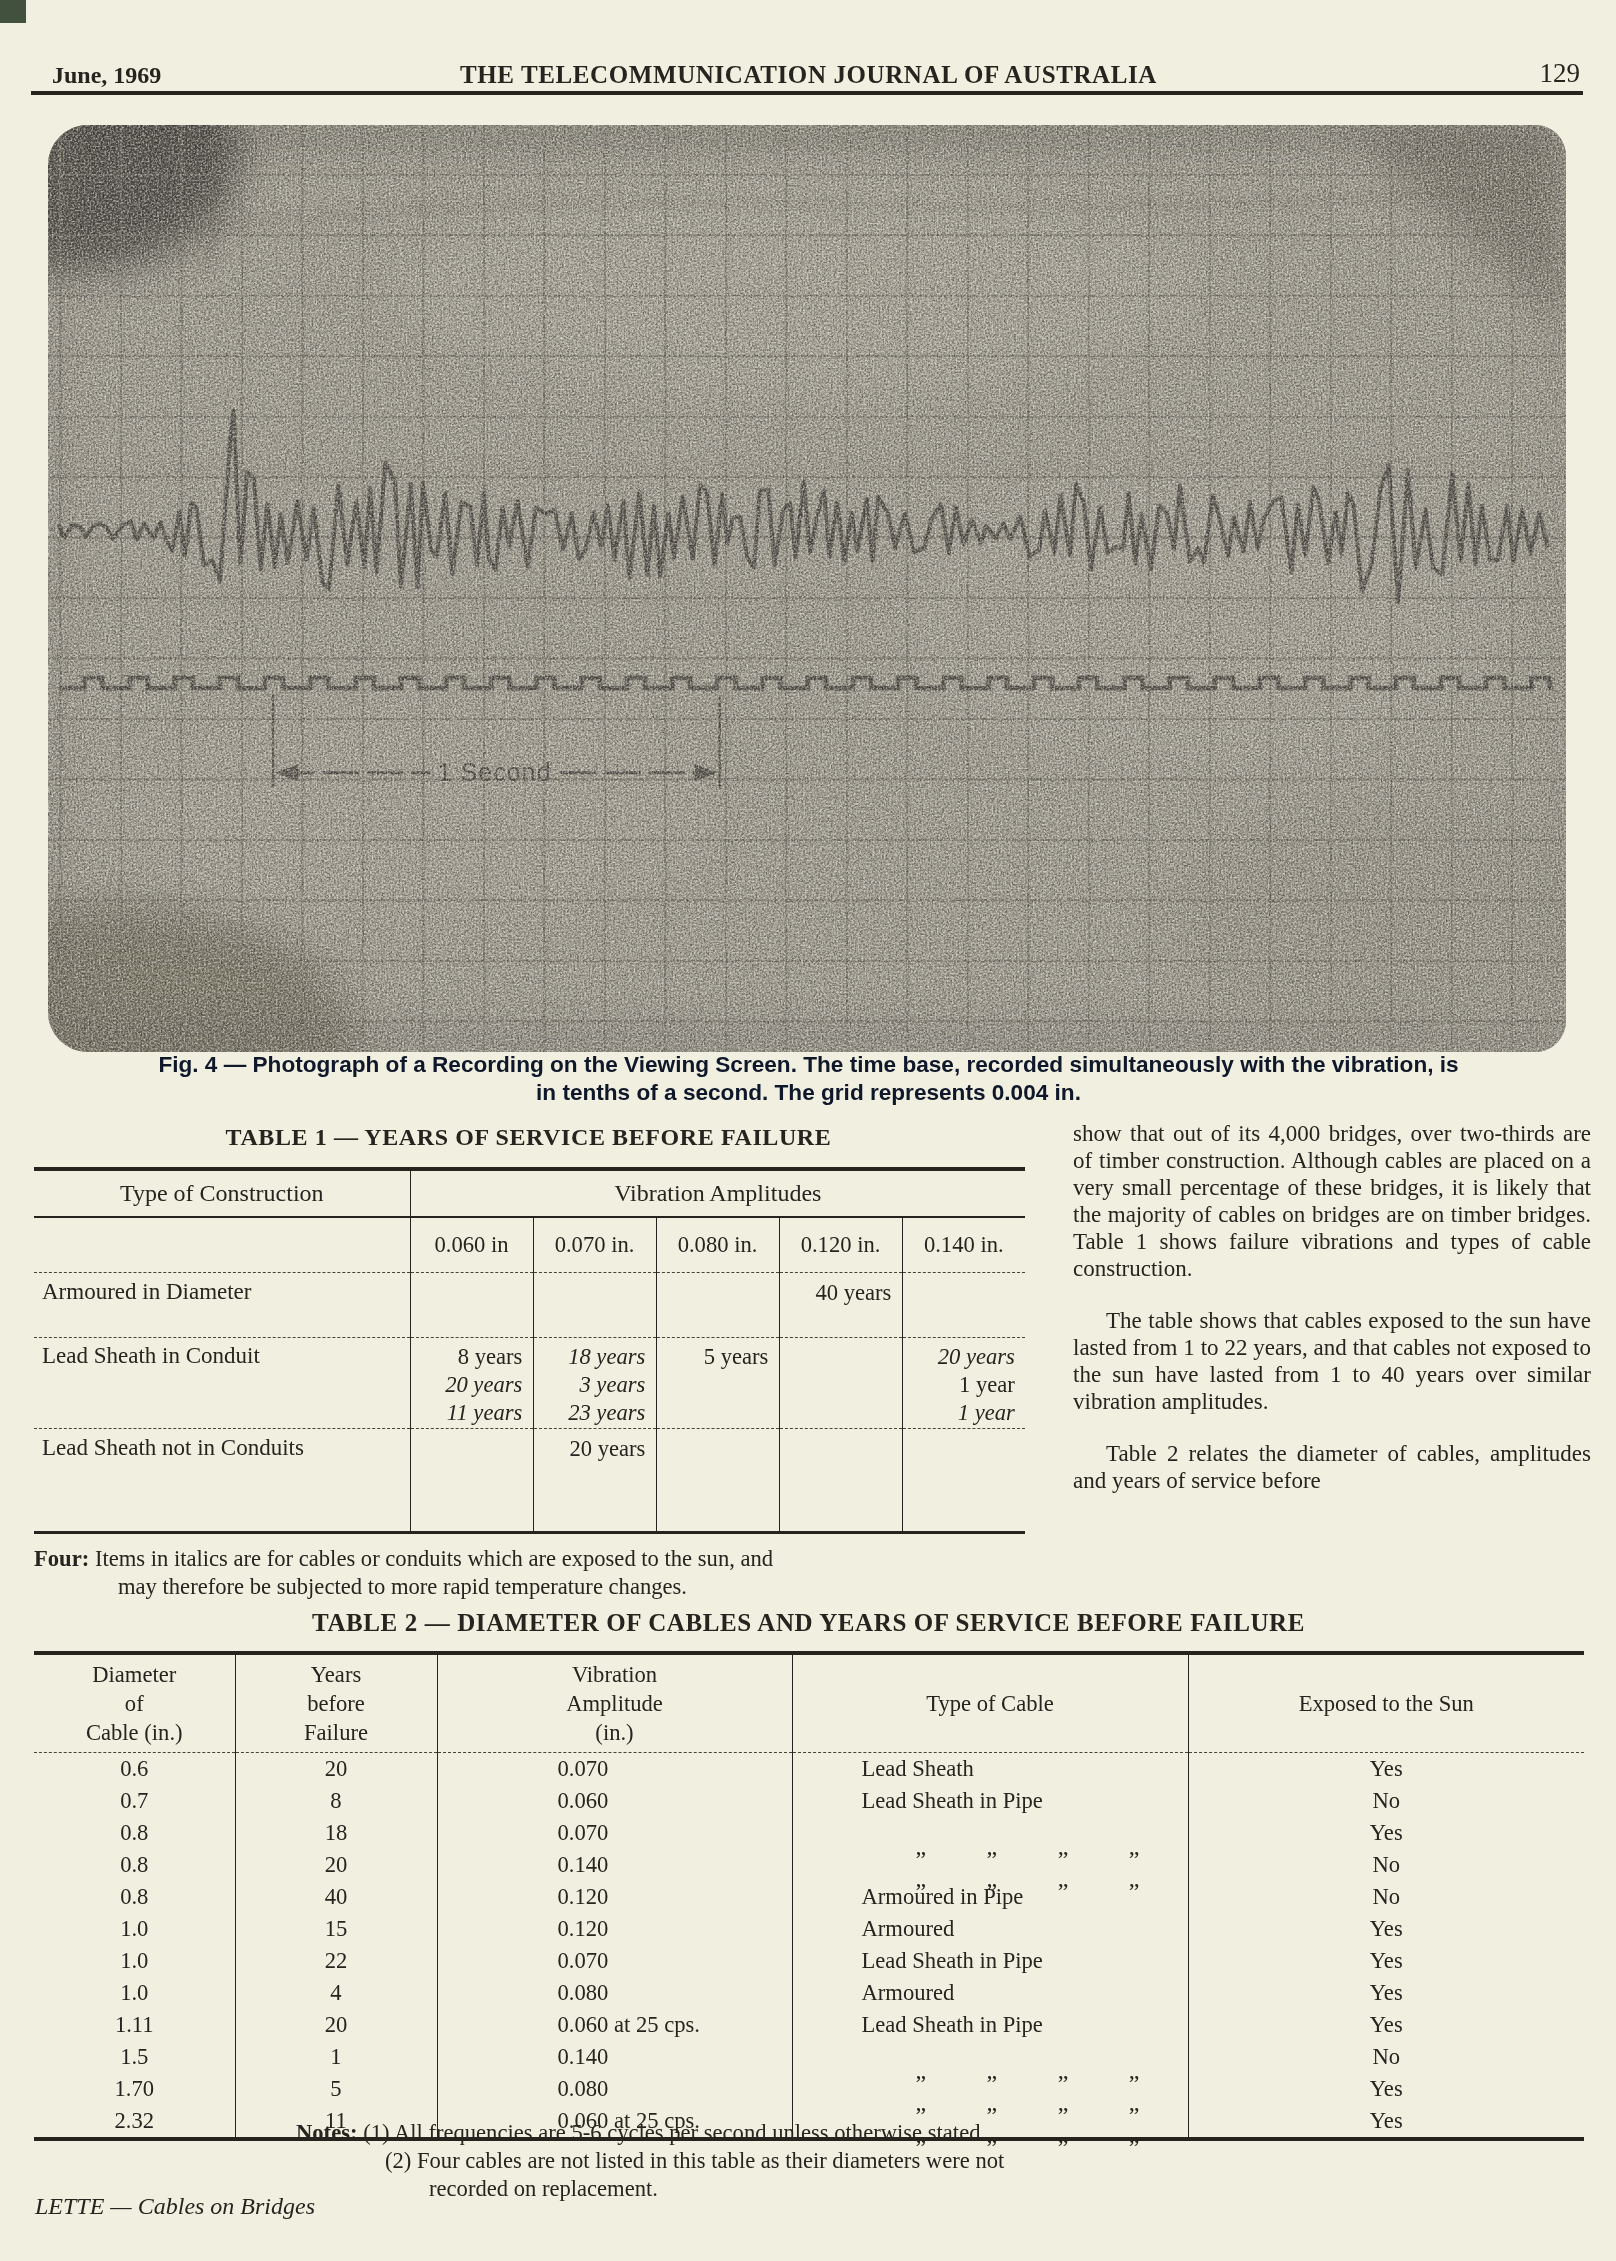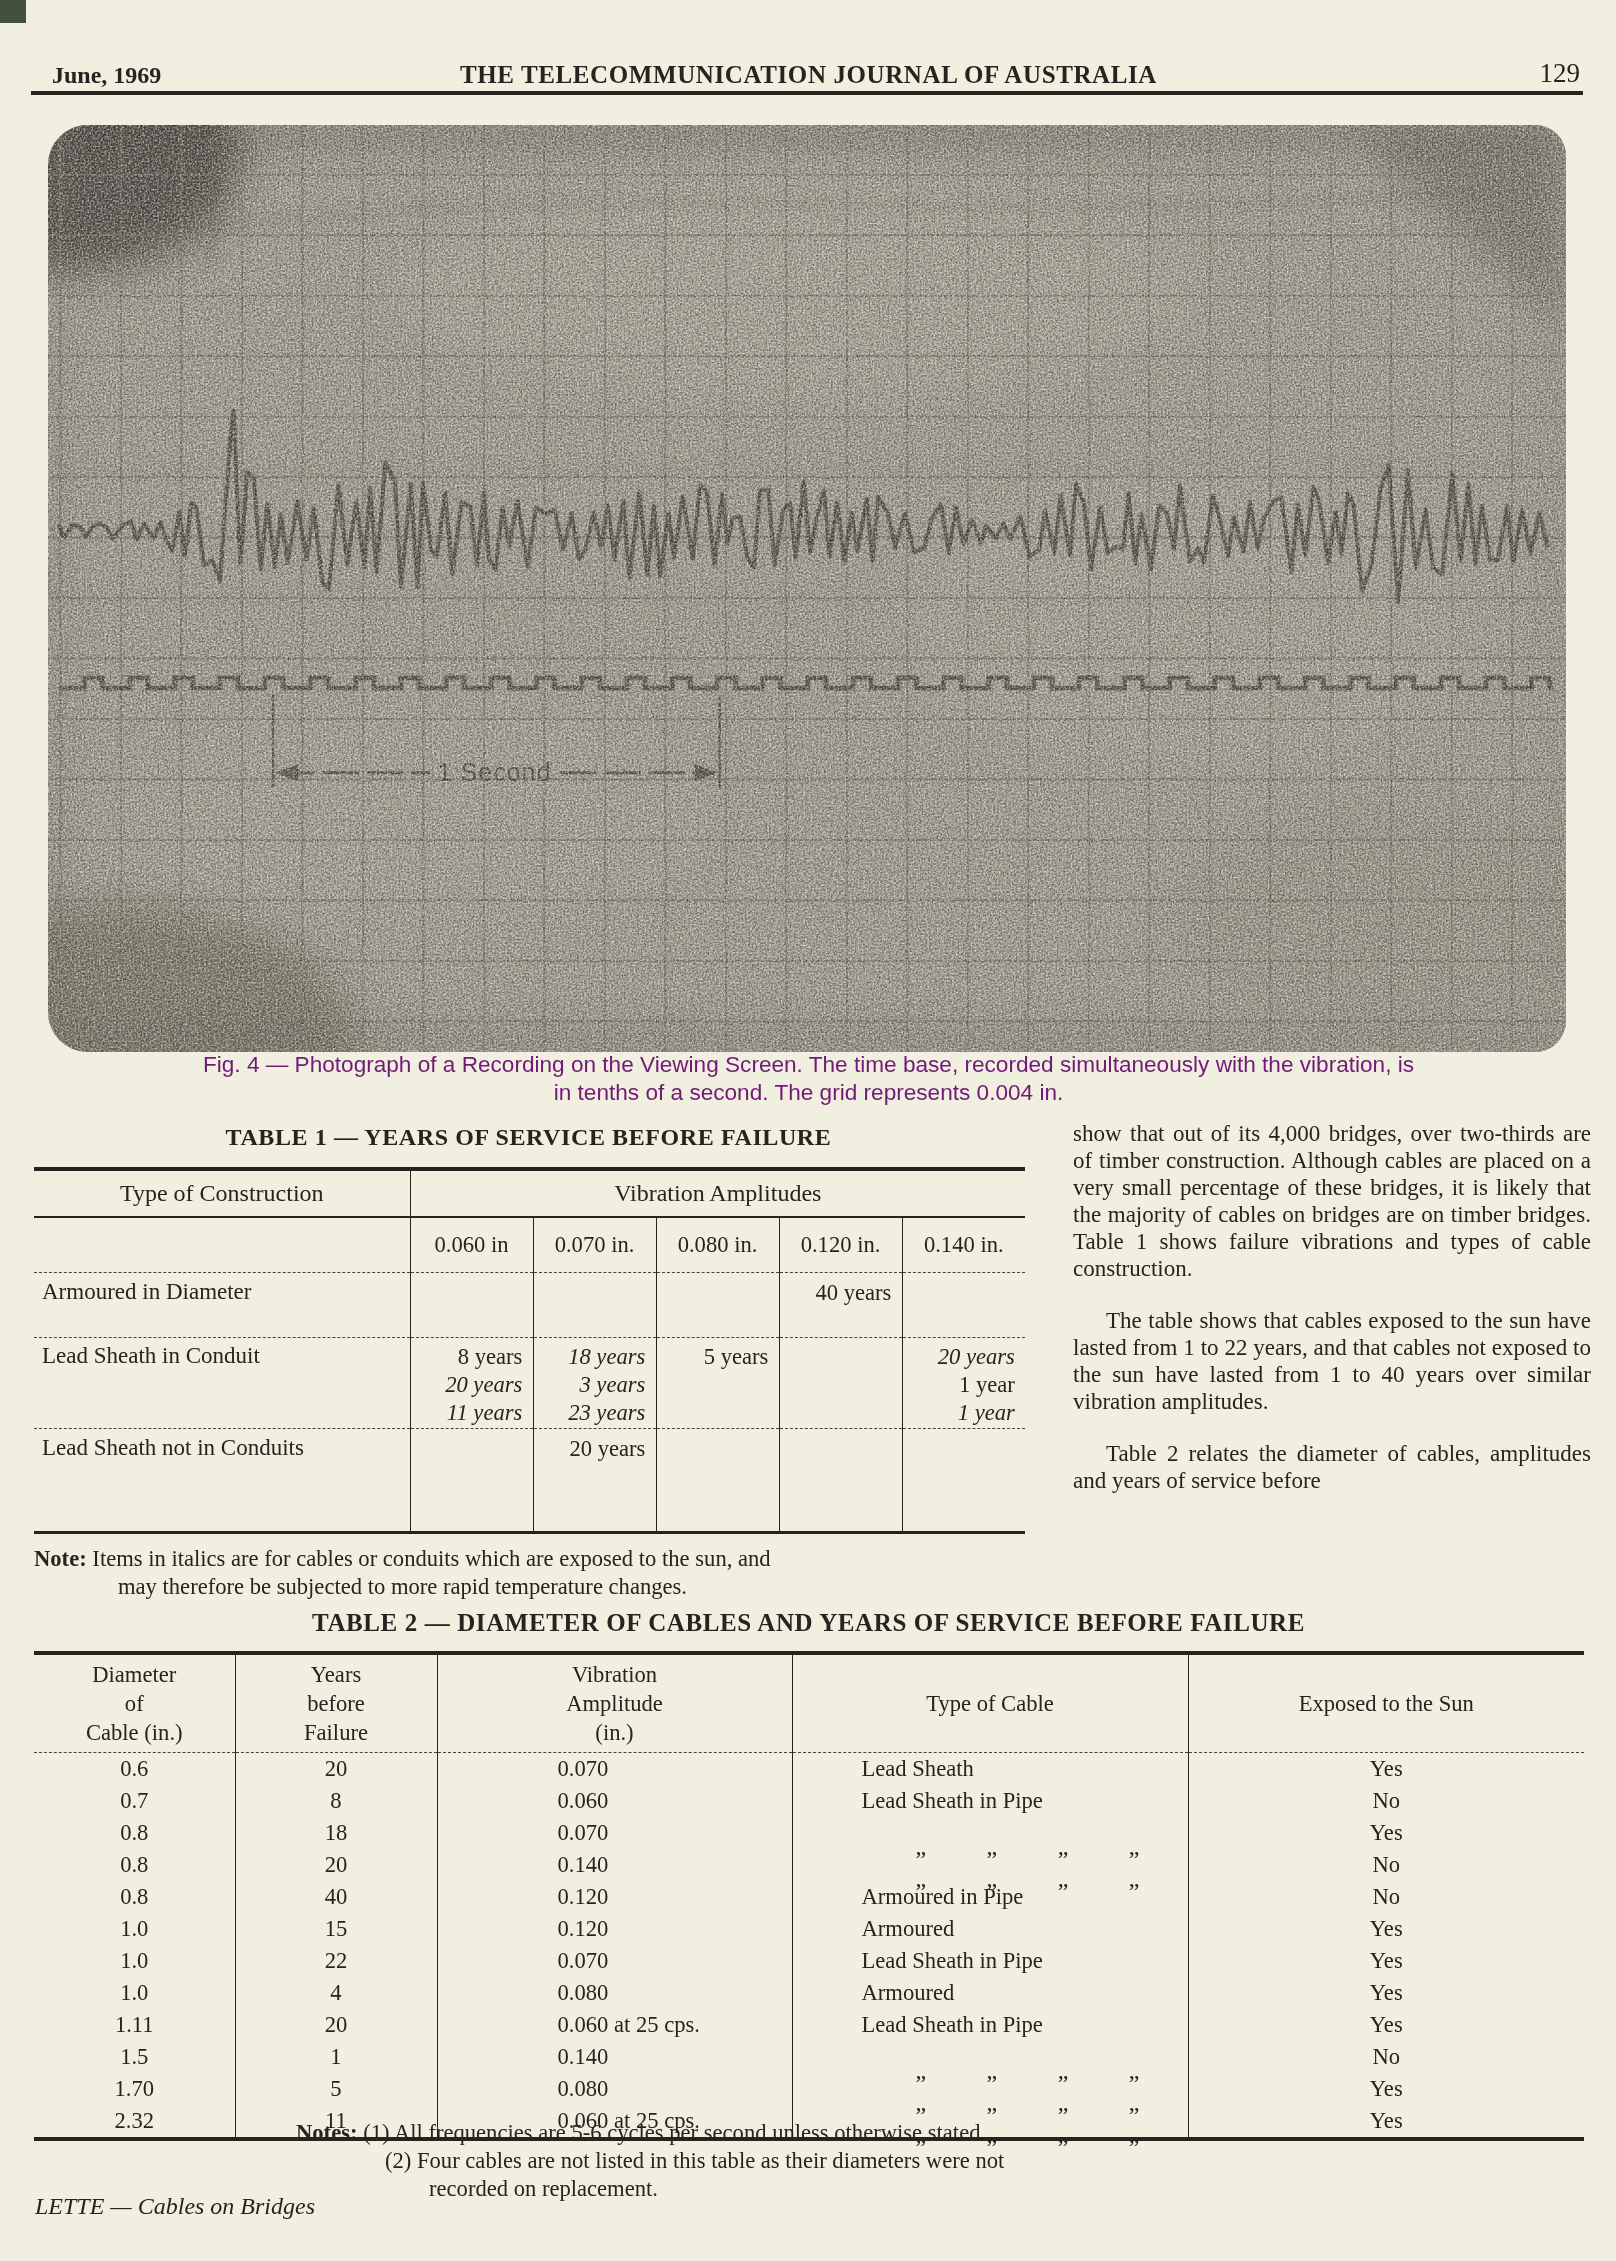--- a/index.html
+++ b/index.html
@@ -13,22 +13,22 @@
   .hpage{position:absolute;right:37px;top:58px;font-size:27px;}
   .hrule{position:absolute;left:30.5px;top:91px;width:1552px;height:4px;background:var(--ink,#26241f);}
 
   
   .photo{position:absolute;left:48px;top:125px;width:1518px;height:927px;
          border-radius:40px 31px 31px 40px;overflow:hidden;background:var(--photo-base,#a8a496);}
   .photo svg{display:block;}
 
   
   .caption{position:absolute;left:0;top:1051px;width:100%;text-align:center;
-           font-family:"Liberation Sans","DejaVu Sans",sans-serif;font-weight:400;
-           font-size:22.6px;line-height:28px;color:#701a75;}
+           font-family:"Liberation Sans","DejaVu Sans",sans-serif;font-weight:700;
+           font-size:22.6px;line-height:28px;color:#0f172a;}
 
   
   .t1block{position:absolute;left:34px;top:1124px;width:989px;}
   .t1title{margin:0 0 16px 0;text-align:center;font-size:24px;font-weight:700;letter-spacing:0.6px;}
   table.t1{width:100%;border-collapse:collapse;table-layout:fixed;
            border-top:4px solid var(--ink,#26241f);border-bottom:3.4px solid var(--ink,#26241f);}
   .t1 th{font-weight:400;}
   .t1 thead tr:nth-child(1) th{height:43px;font-size:24px;border-bottom:2.3px solid var(--ink,#26241f);text-align:center;vertical-align:middle;}
   .t1 thead tr:nth-child(2) th{height:52px;font-size:22.6px;border-bottom:1.7px dashed #45433a;text-align:center;vertical-align:middle;}
   .t1 th:not(:last-child),.t1 td:not(:last-child){border-right:1.7px solid var(--ink,#26241f);}
@@ -248,21 +248,21 @@
             <td class="amp"></td>
             <td class="amp">
               <div class="val">20 years</div>
             </td>
             <td class="amp"></td>
             <td class="amp"></td>
             <td class="amp"></td>
           </tr>
         </tbody>
     </table>
-    <p class="t1note"><b>Note:</b> <span>Items in italics are for cables or conduits which are exposed to the sun, and</span><br><span>may therefore be subjected to more rapid temperature changes.</span></p>
+    <p class="t1note"><b>Four:</b> <span>Items in italics are for cables or conduits which are exposed to the sun, and</span><br><span>may therefore be subjected to more rapid temperature changes.</span></p>
   </section>
 
   <section class="rightcol" id="rightcol">
       <p>show that out of its 4,000 bridges, over two-thirds are of timber construction. Although cables are placed on a very small percentage of these bridges, it is likely that the majority of cables on bridges are on timber bridges. Table 1 shows failure vibrations and types of cable construction.</p>
       <p class="ind">The table shows that cables exposed to the sun have lasted from 1 to 22 years, and that cables not exposed to the sun have lasted from 1 to 40 years over similar vibration amplitudes.</p>
       <p class="ind">Table 2 relates the diameter of cables, amplitudes and years of service before</p>
     </section>
 
   <section class="t2block">
     <h3 class="t2title">TABLE 2 — DIAMETER OF CABLES AND YEARS OF SERVICE BEFORE FAILURE</h3>

